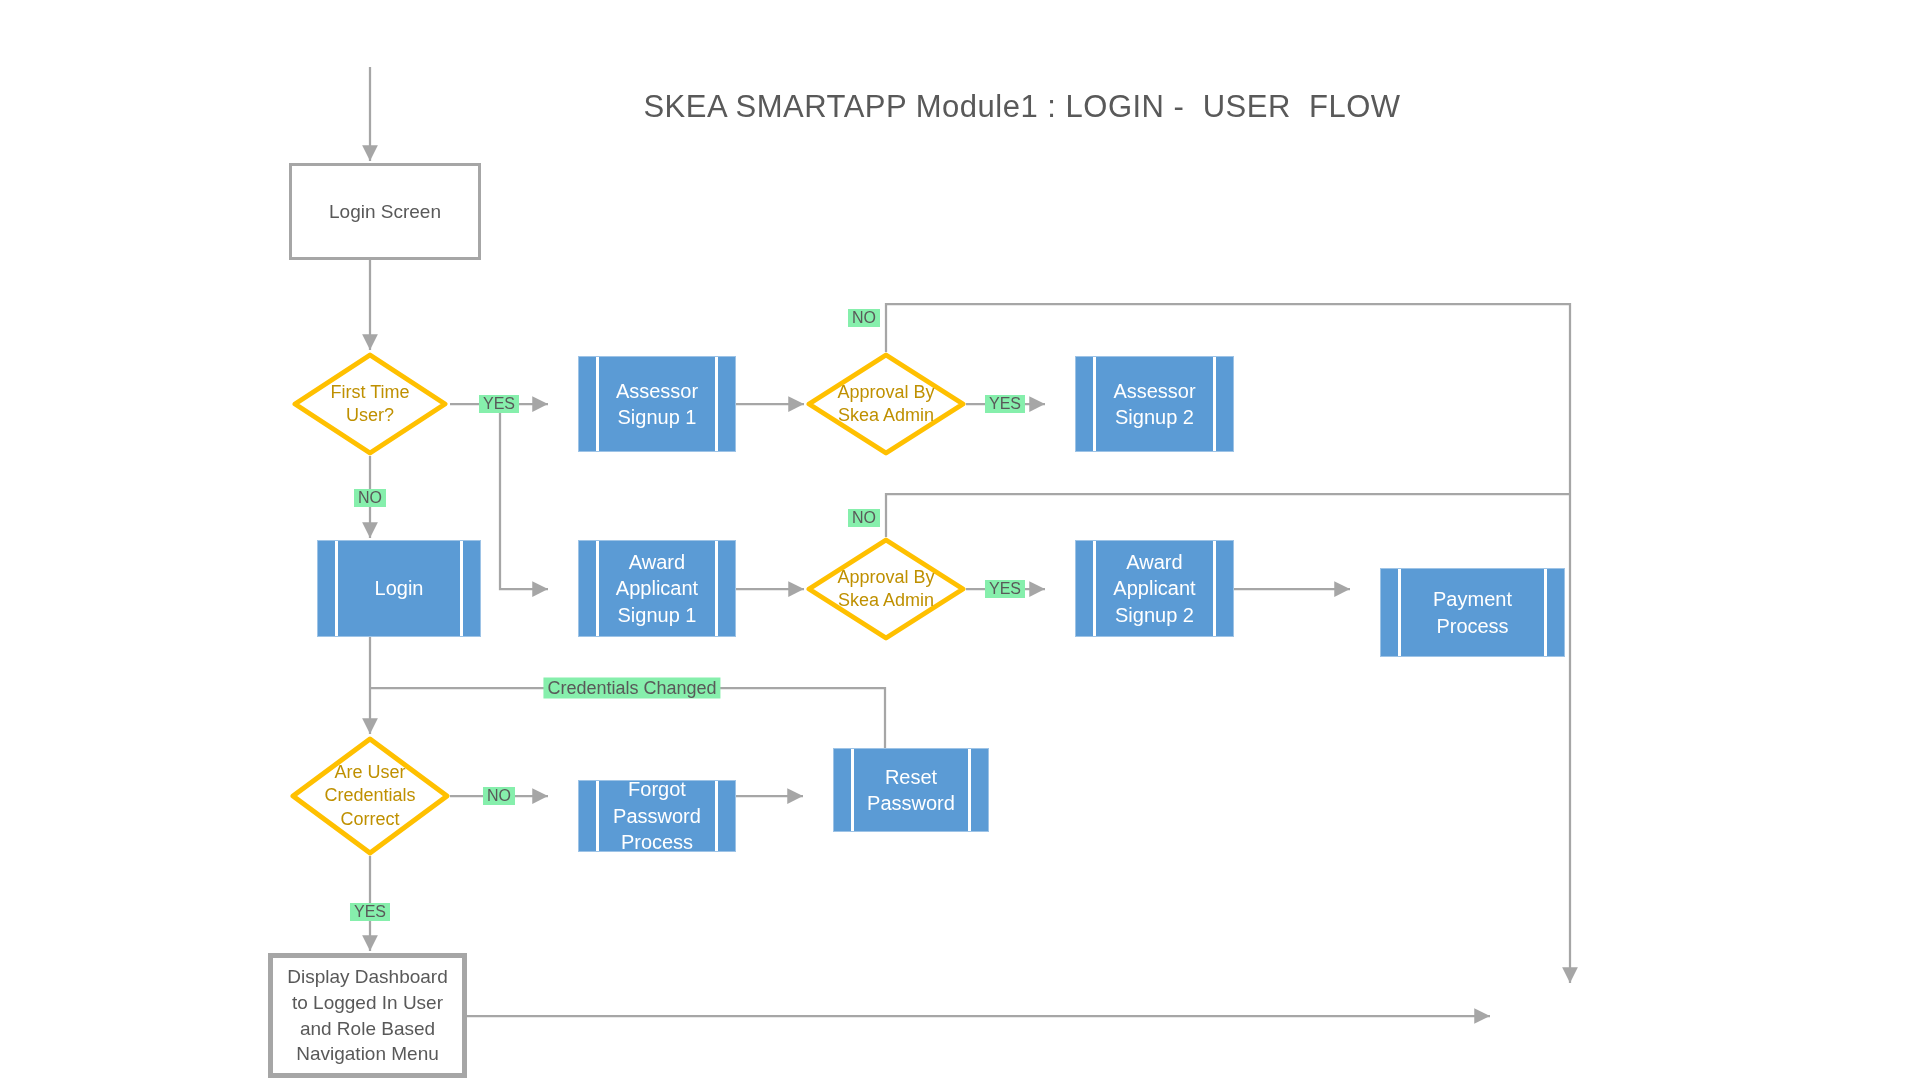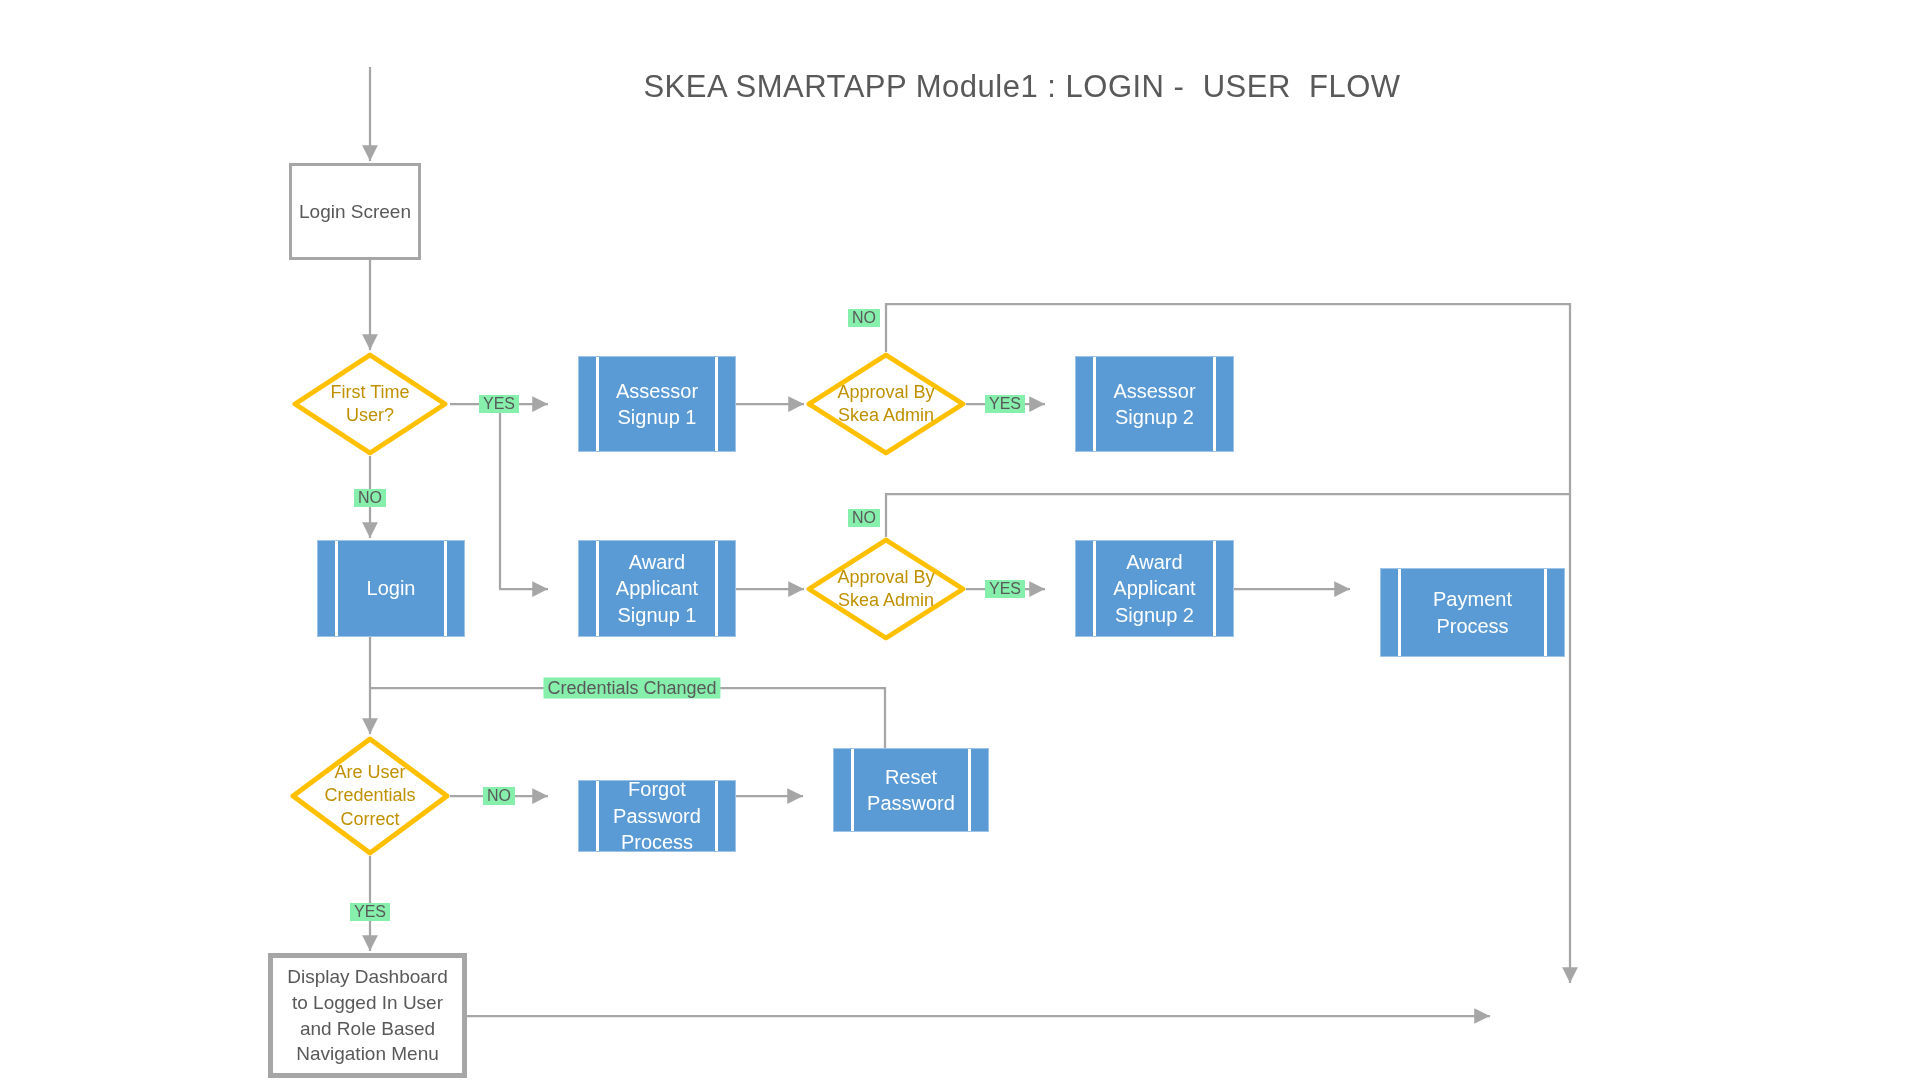--- a/index.html
+++ b/index.html
@@ -29,21 +29,21 @@
   .diamond svg{position:absolute;left:0;top:0;display:block;}
   .diamond polygon{fill:#ffffff;stroke:#FFC000;stroke-width:5;stroke-linejoin:round;}
   .diamond .dlabel{position:absolute;left:0;top:0;right:0;bottom:0;display:flex;
       align-items:center;justify-content:center;text-align:center;color:#BF9000;
       font-size:18px;line-height:1.3;white-space:pre-line;}
 
   .elabel{position:absolute;transform:translate(-50%,-50%);background:#86efac;
       color:#595959;font-size:16px;padding:0 4px;white-space:nowrap;}
   .elabel.big{font-size:18px;}
 
-  .title{position:absolute;left:1022px;top:69px;transform:translateX(-50%);
+  .title{position:absolute;left:1022px;top:89px;transform:translateX(-50%);
       color:#595959;font-size:31px;white-space:pre;letter-spacing:.5px;}
 </style>
 </head>
 <body>
 
 <div id="stage">
 
   <svg class="wires" width="1920" height="1080" viewBox="0 0 1920 1080">
     <defs>
       <marker id="arrow" viewBox="0 0 10 10" refX="10" refY="5" markerWidth="8" markerHeight="7" orient="auto">
@@ -66,21 +66,21 @@
     <polyline points="885,748 885,688 371,688"></polyline>
     <polyline points="450,796 548,796" marker-end="url(#arrow)"></polyline>
     <polyline points="708,796 803,796" marker-end="url(#arrow)"></polyline>
     <polyline points="370,856 370,951" marker-end="url(#arrow)"></polyline>
     <polyline points="467,1016 1490,1016" marker-end="url(#arrow)"></polyline>
   </svg>
 
   <div class="title">SKEA SMARTAPP Module1 : LOGIN -  USER  FLOW</div>
 
 
-  <div class="node graybox" style="left:289px;top:163px;width:132px;height:97px">
+  <div class="node graybox" style="left:289px;top:163px;width:192px;height:97px">
     <span>Login Screen</span>
   </div>
   <div class="node graybox thick" style="left:268px;top:953px;width:199px;height:125px">
     <span>Display Dashboard
 to Logged In User
 and Role Based
 Navigation Menu</span>
   </div>
 
   <div class="diamond" style="left:292px;top:352px;width:156px;height:104px">
@@ -118,21 +118,21 @@
     <i class="stripe r"></i>
     <span>Assessor
 Signup 1</span>
   </div>
   <div class="node process" style="left:1047px;top:356px;width:159px;height:96px">
     <i class="stripe l"></i>
     <i class="stripe r"></i>
     <span>Assessor
 Signup 2</span>
   </div>
-  <div class="node process" style="left:289px;top:540px;width:148px;height:97px">
+  <div class="node process" style="left:289px;top:540px;width:164px;height:97px">
     <i class="stripe l"></i>
     <i class="stripe r"></i>
     <span>Login</span>
   </div>
   <div class="node process" style="left:550px;top:540px;width:158px;height:97px">
     <i class="stripe l"></i>
     <i class="stripe r"></i>
     <span>Award
 Applicant
 Signup 1</span>

